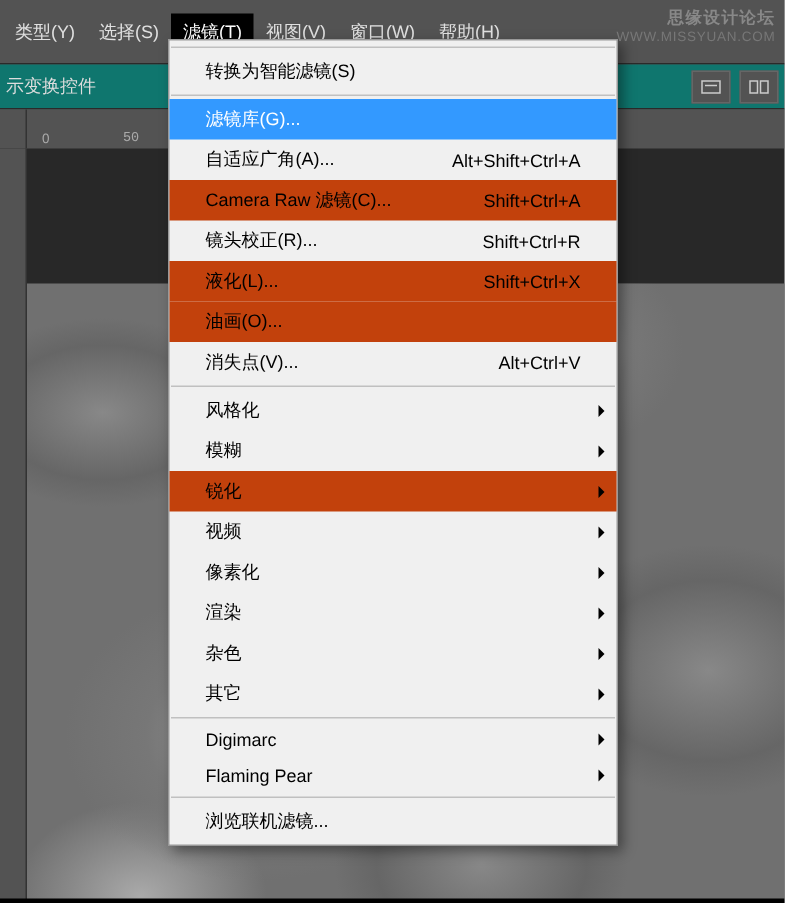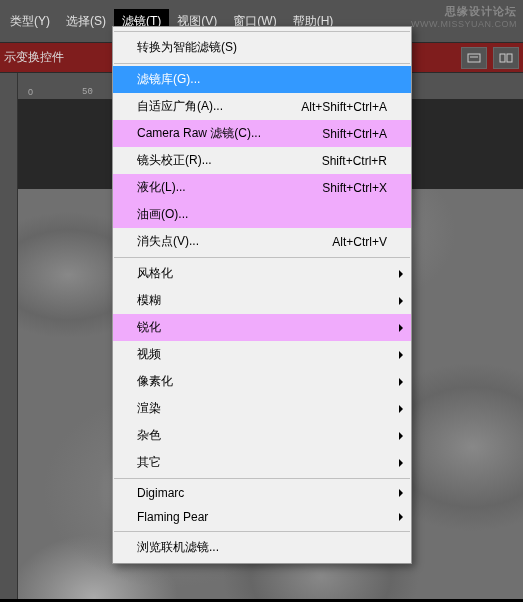--- a/index.html
+++ b/index.html
@@ -1,41 +1,41 @@
 <!DOCTYPE html>
 <html><head>
 <meta charset="utf-8">
 <style>
 * { margin: 0; padding: 0; box-sizing: border-box; font-family: "Microsoft YaHei", "SimSun", sans-serif; }
 body { width: 523px; height: 602px; background: #535353; overflow: hidden; position: relative; }
 .menubar { height: 43px; background: #535353; display: flex; align-items: center; padding-left: 2px; border-bottom: 1px solid #2a2a2a; }
 .menu-item { color: #e0e0e0; font-size: 12px; padding: 4px 8px; cursor: default; }
 .menu-item.active { background: #000000; color: #fff; }
-.toolbar { height: 30px; background: #7f1d1d; border-bottom: 1px solid #2a2a2a; display: flex; align-items: center; padding: 0 4px; gap: 6px; color: #ddd; font-size: 12px; }
+.toolbar { height: 30px; background: #0f766e; border-bottom: 1px solid #2a2a2a; display: flex; align-items: center; padding: 0 4px; gap: 6px; color: #ddd; font-size: 12px; }
 .toolbar-btn { width: 26px; height: 22px; background: #535353; border: 1px solid #666; display: flex; align-items: center; justify-content: center; }
 .ruler-area { height: 26px; background: #535353; display: flex; }
 .ruler-corner { width: 18px; background: #535353; border-right: 1px solid #333; }
 .ruler-h { flex: 1; background: #535353; position: relative; overflow: hidden; }
 .ruler-tick { position: absolute; top: 14px; color: #aaa; font-size: 9px; }
 .canvas-wrap { position: relative; height: 520px; background: #282828; display: flex; }
 .ruler-v { width: 18px; background: #535353; border-right: 1px solid #333; }
 .canvas { flex: 1; position: relative; }
 .cloud-bg { position: absolute; inset: 0; top: 90px; background:
   radial-gradient(ellipse 140px 90px at 10% 20%, #888 0%, #666 50%, transparent 70%),
   radial-gradient(ellipse 120px 100px at 70% 10%, #999 0%, #777 40%, transparent 70%),
   radial-gradient(ellipse 160px 120px at 90% 60%, #888 0%, #666 50%, transparent 70%),
   radial-gradient(ellipse 180px 140px at 30% 70%, #999 0%, #777 40%, transparent 70%),
   radial-gradient(ellipse 140px 110px at 60% 90%, #888 0%, #666 50%, transparent 70%),
   radial-gradient(ellipse 120px 90px at 15% 95%, #aaa 0%, #888 40%, transparent 70%),
   #707070;
 }
 .dropdown { position: absolute; top: 26px; left: 112px; width: 300px; background: #f0f0f0; border: 1px solid #999; box-shadow: 3px 3px 8px rgba(0,0,0,0.4); z-index: 100; padding: 2px 0; }
 .dd-item { display: flex; justify-content: space-between; align-items: center; padding: 5px 24px 5px 24px; font-size: 12px; color: #000; cursor: default; position: relative; }
 .dd-item.hl { background: #3399ff; color: #fff; }
-.dd-item.hl-soft { background: #f0abfc; gap: 32px; }
+.dd-item.hl-soft { background: #c2410c; gap: 32px; }
 .dd-sep { height: 1px; background: #c0c0c0; margin: 2px 1px; }
 .dd-arrow { position: absolute; right: 8px; width: 0; height: 0; border-left: 4px solid #000; border-top: 4px solid transparent; border-bottom: 4px solid transparent; }
 .watermark { position: absolute; top: 4px; right: 6px; color: #888; font-size: 11px; z-index: 200; text-align: right; }
 .watermark .t1 { font-weight: bold; letter-spacing: 1px; }
 .watermark .t2 { font-size: 9px; letter-spacing: 0.5px; color: #777; }
 .bottom-border { position: absolute; bottom: 0; left: 0; right: 0; height: 3px; background: #000; }
 </style>
 </head>
 <body>
 

